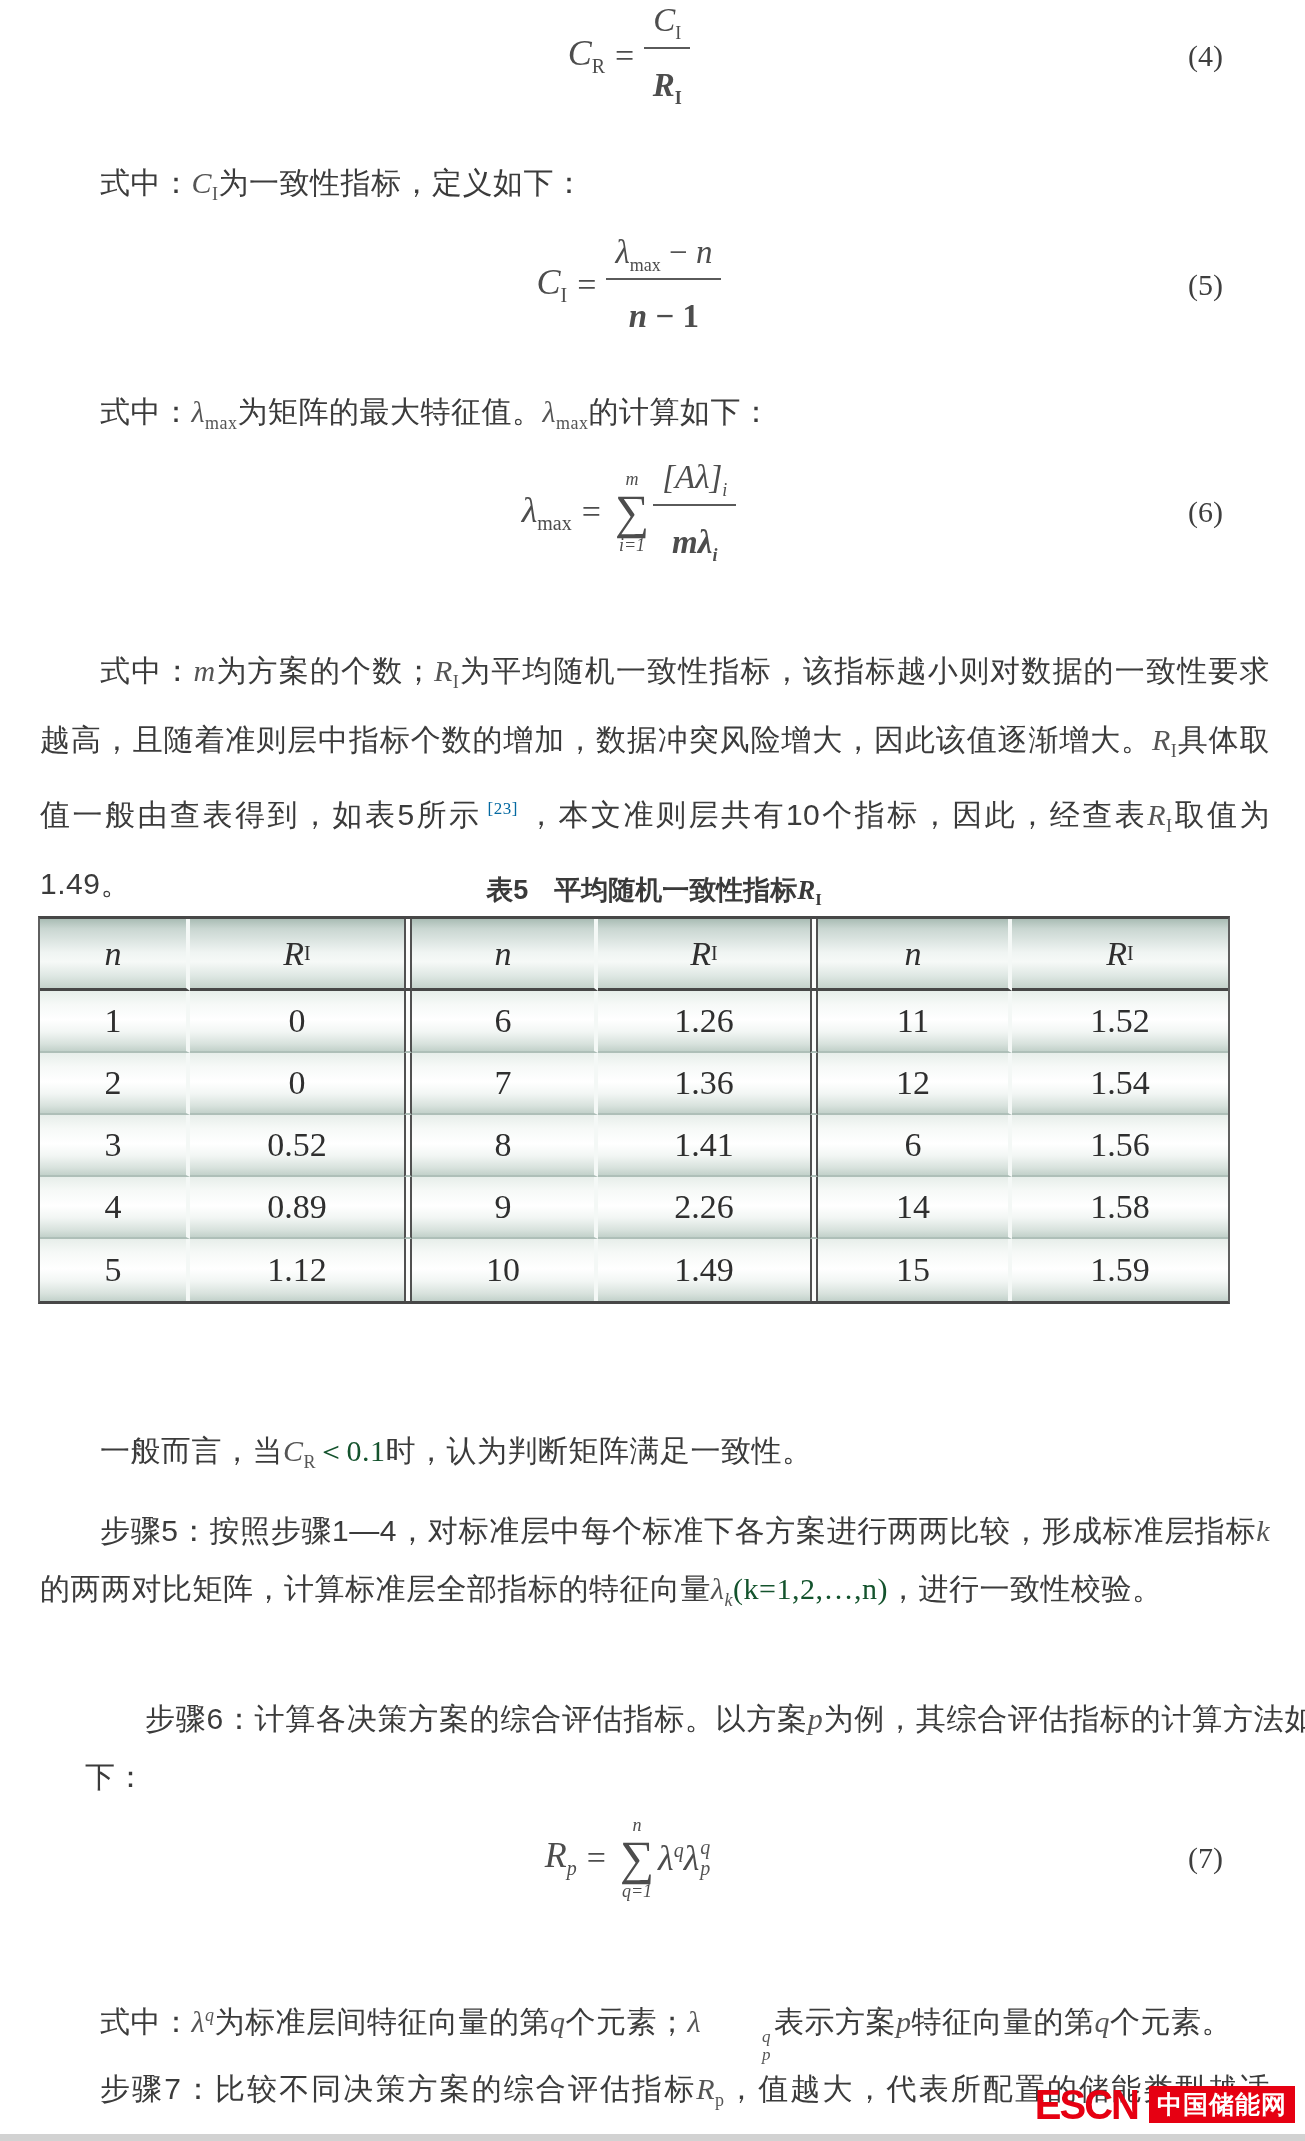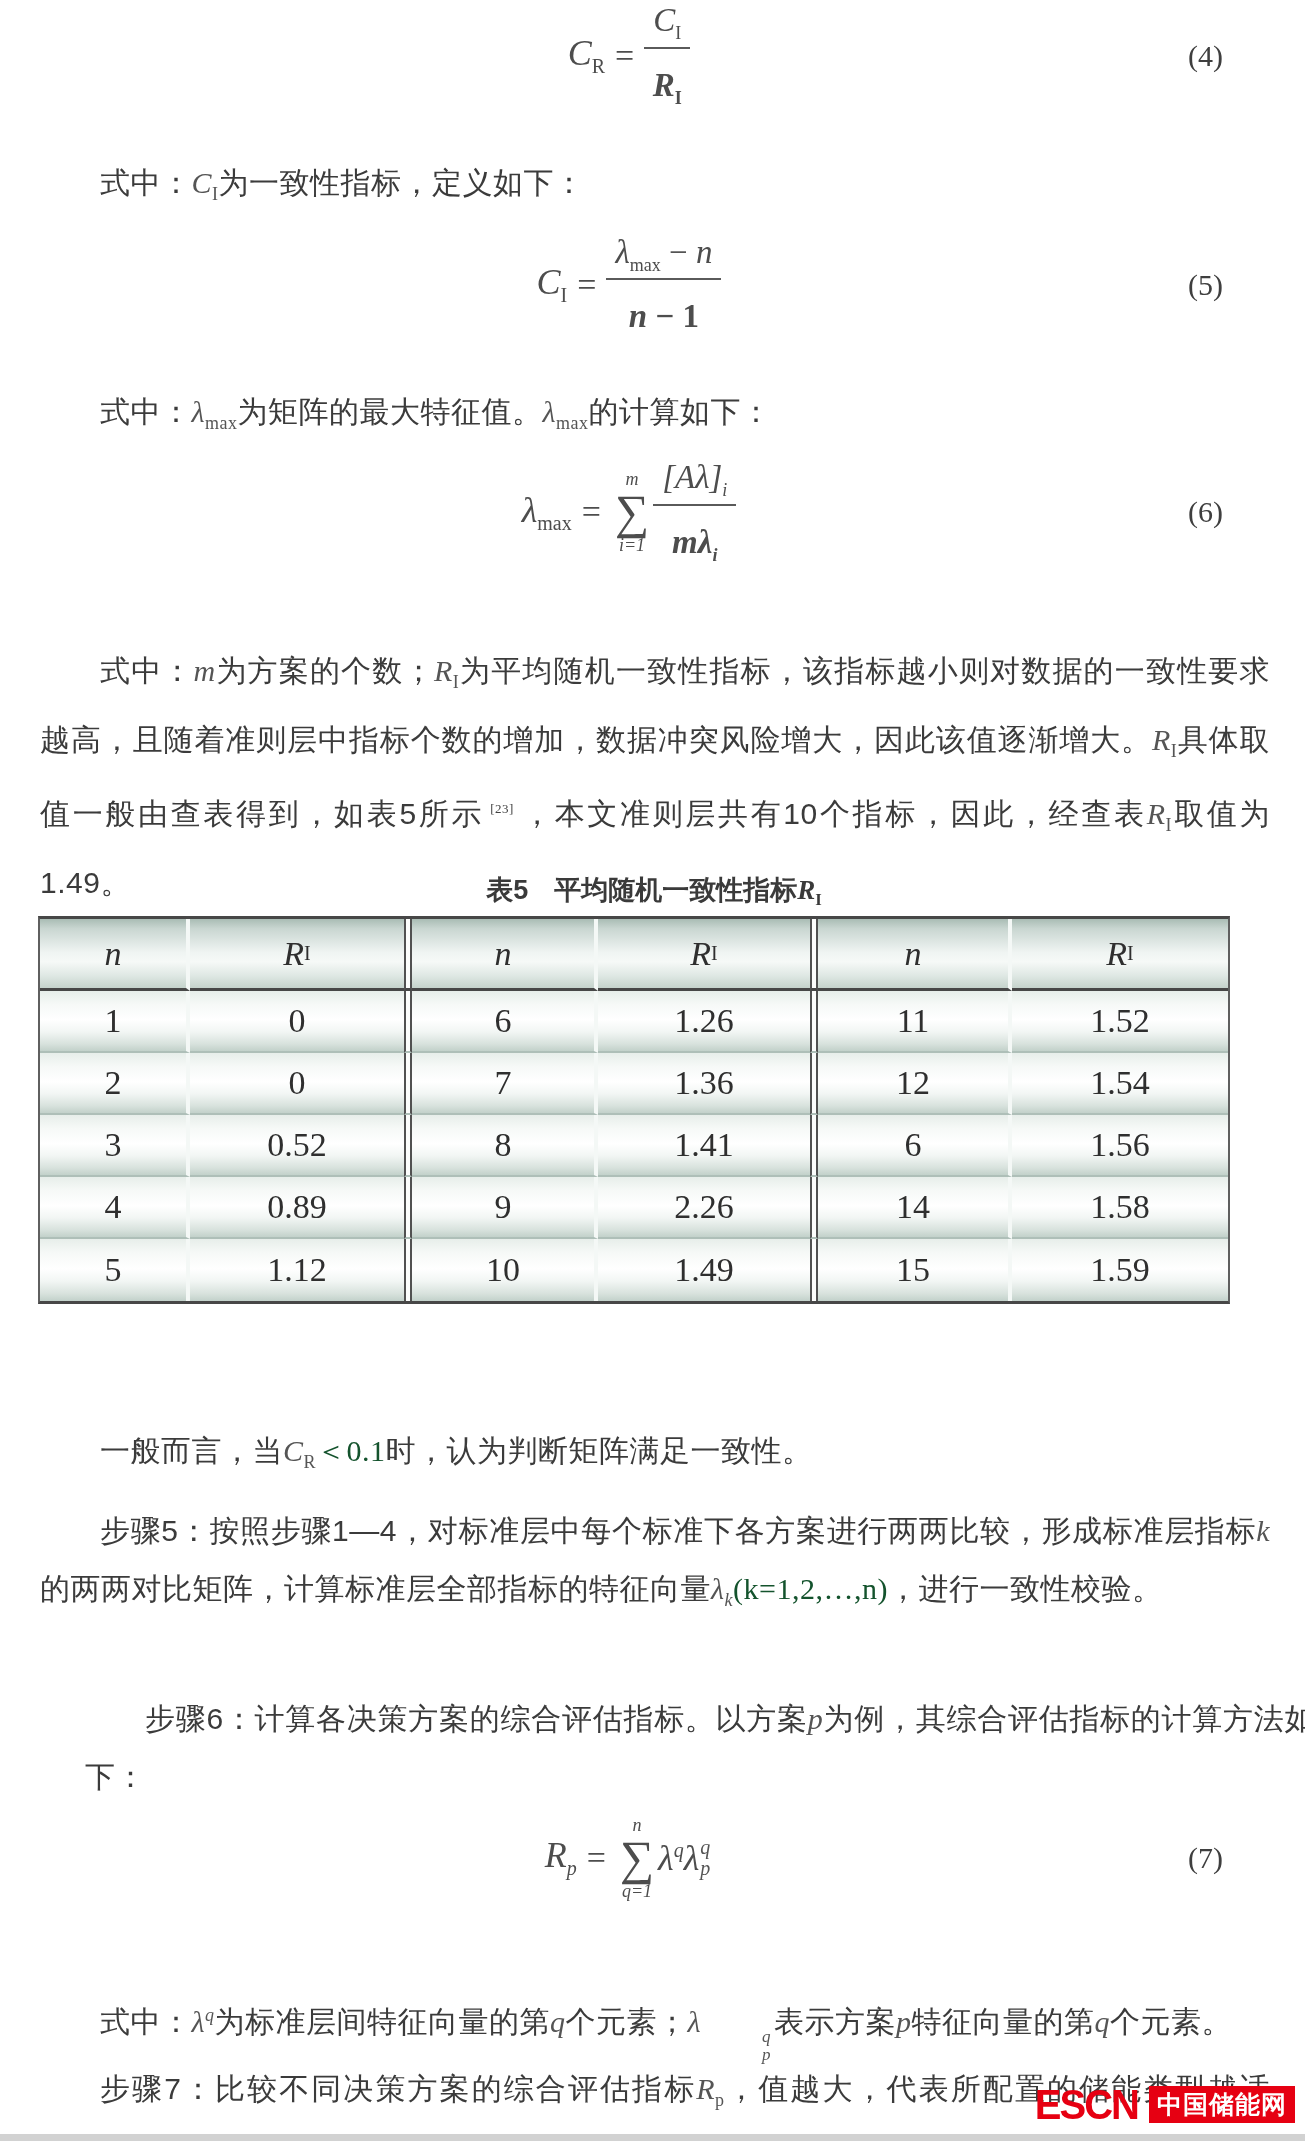--- a/index.html
+++ b/index.html
@@ -7,21 +7,21 @@
         font-family:"Liberation Sans",sans-serif;color:#3b3b3b;}
   
   .para{position:absolute;left:40px;width:1230px;font-size:30px;line-height:58px;
         text-align:justify;color:#3b3b3b;letter-spacing:0.5px;}
   .ind{text-indent:60px;}
   .mi{font-family:"Liberation Serif",serif;font-style:italic;color:#555555;}
   .mr{font-family:"Liberation Serif",serif;font-style:normal;color:#14532d;}
   sub.ms{font-family:"Liberation Serif",serif;font-style:normal;font-size:0.6em;color:#555555;}
   sub.msi{font-family:"Liberation Serif",serif;font-style:italic;font-size:0.6em;color:#555555;}
   sup.msup{font-family:"Liberation Serif",serif;font-style:italic;font-size:0.6em;color:#555555;}
-  sup.ref{font-family:"Liberation Serif",serif;font-size:13px;color:#404040;margin:15px 6px;}
+  sup.ref{font-family:"Liberation Serif",serif;font-size:17px;color:#0369a1;margin:15px 6px;}
   .stack{display:inline-flex;flex-direction:column;align-items:flex-start;
          font-family:"Liberation Serif",serif;font-style:italic;font-size:17px;
          line-height:1.05;vertical-align:-10px;color:#555555;margin:0 3px 0 1px;}
   
   .formula-row{position:absolute;left:40px;width:1228px;display:flex;align-items:center;
         justify-content:center;font-family:"Liberation Serif",serif;color:#4d4d4d;}
   .f-body{display:inline-flex;align-items:center;transform:translateX(-25px);}
   .fmain{font-size:36px;font-style:italic;}
   .fmain sub{font-size:20px;font-style:normal;}
   .fmain sub.it{font-style:italic;}

